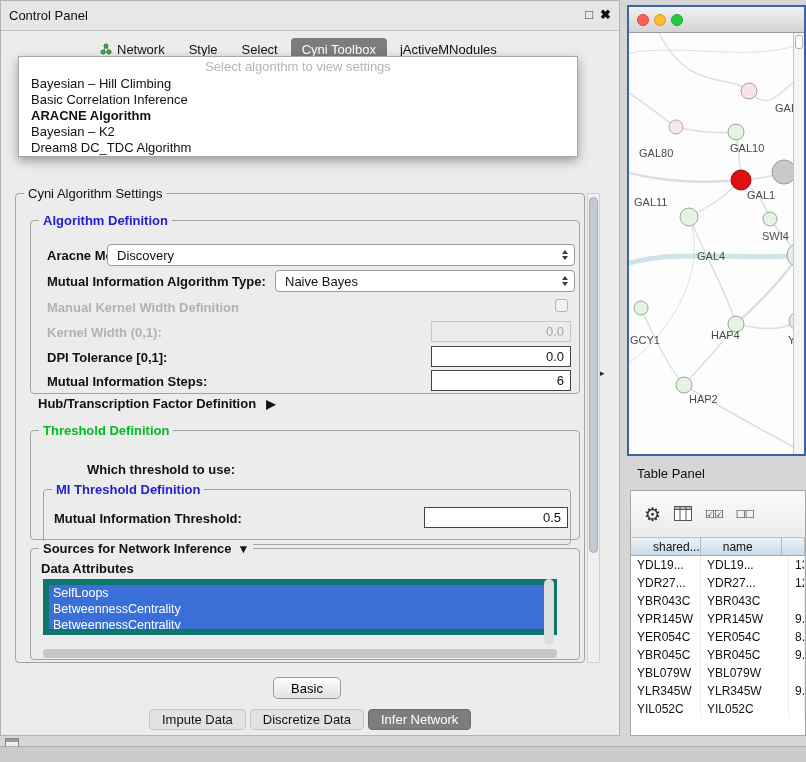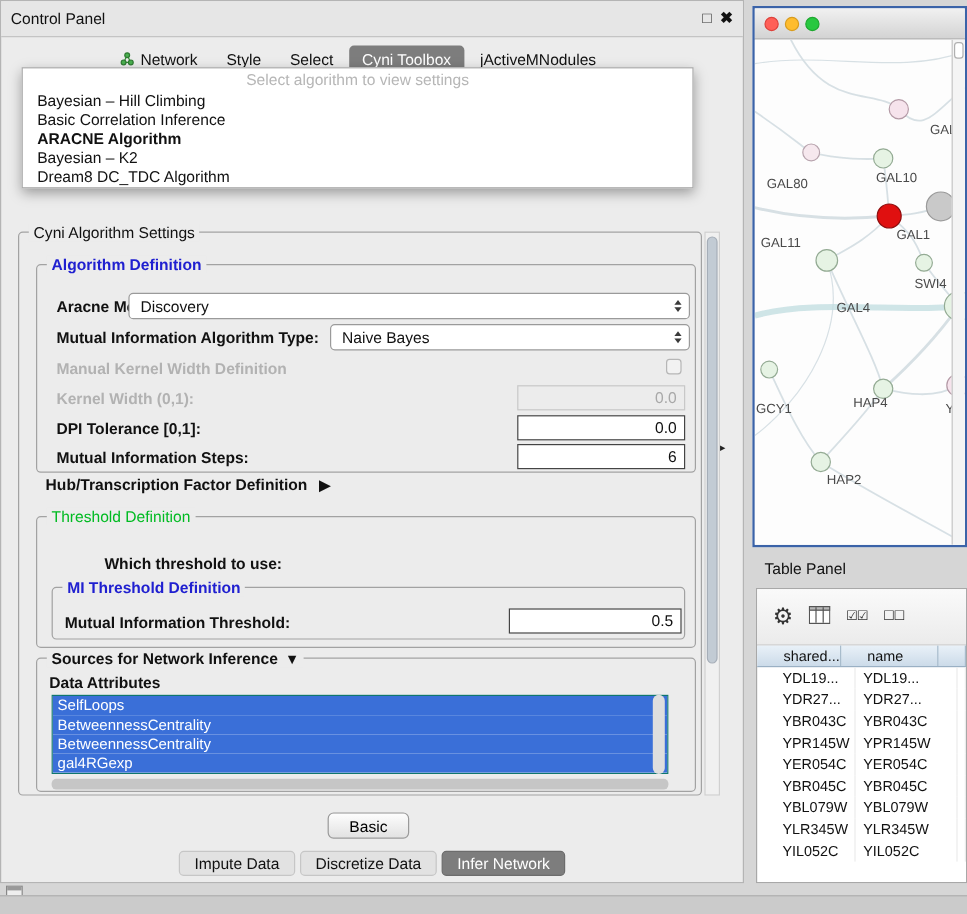--- a/index.html
+++ b/index.html
@@ -33,21 +33,21 @@
   .algo-popup { position:absolute; left:18px; top:56px; width:560px; z-index:50;
     background:#fff; border:1px solid #a8a8a8; box-shadow:0 4px 10px rgba(0,0,0,.35); }
   .popup-header { height:19px; line-height:19px; text-align:center; color:#b6b6b6; font-size:13px; }
   .popup-item { height:16px; line-height:16px; padding-left:12px; font-size:13px; color:#111; }
   .popup-item.bold { font-weight:bold; }
 
   
   .groupbox { position:absolute; border:1px solid #a2a2a2; border-radius:4px; }
   .legend { position:absolute; top:-8px; left:8px; background:#ececec; padding:0 4px; font-size:13px; white-space:nowrap; }
   .legend.blue { color:#2020d0; font-weight:bold; }
-  .legend.green { color:#00bb22; font-weight:normal; }
+  .legend.green { color:#00bb22; font-weight:bold; }
 
   .settings-box { left:14px; top:192px; width:570px; height:470px; }
 
   .ad-box { left:14px; top:26px; width:550px; height:174px; }
   .row-label { position:absolute; font-size:13px; font-weight:bold; white-space:nowrap; }
   .row-label.disabled { color:#b2b2b2; }
 
   .combo { position:absolute; height:22px; background:#fff; border:1px solid #9a9a9a;
     border-radius:4px; display:flex; align-items:center; padding-left:9px; font-size:13px; }
   .combo-arrows { position:absolute; right:6px; top:5px; display:flex; flex-direction:column; gap:2px; }
@@ -59,27 +59,27 @@
   .field { position:absolute; height:21px; font-size:13px; text-align:right; padding-right:6px;
     font-family:"Liberation Sans", sans-serif; }
   .field.disabled { background:#ececec; border:1px solid #c8c8c8; color:#a8a8a8; }
   .field.active { background:#fff; border:1px solid #444; color:#111; }
 
   .hub-row { position:absolute; left:22px; top:202px; font-size:13px; font-weight:bold;
     display:flex; align-items:center; gap:10px; }
   .tri { font-size:12px; }
 
   .th-box { left:14px; top:236px; width:550px; height:110px; }
-  .mi-box { left:12px; top:58px; width:528px; height:44px; }
+  .mi-box { left:12px; top:58px; width:528px; height:56px; }
 
   .src-box { left:14px; top:354px; width:550px; height:112px; }
   .src-legend { display:flex; align-items:center; gap:6px; font-weight:bold; }
   .attrs-label { position:absolute; left:10px; top:12px; font-weight:bold; font-size:13px; }
-  .attr-list { position:absolute; left:12px; top:30px; width:514px; height:66px;
-    background:#fff; overflow:hidden; border:1px solid #0f766e; }
+  .attr-list { position:absolute; left:12px; top:30px; width:514px; height:56px;
+    background:#fff; overflow:hidden; border:6px solid #0f766e; }
   .attr-item { height:16px; line-height:16px; padding-left:4px; font-size:12.5px; }
   .attr-item.sel { background:#3a6fd8; color:#fff; }
   .attr-vscroll { position:absolute; right:25px; top:30px; width:10px; height:66px; background:#dedede; border-radius:5px; }
   .attr-hscroll { position:absolute; left:12px; top:100px; width:514px; height:9px; background:#c6c6c6; border-radius:4px; }
 
   .settings-scrollbar { position:absolute; left:586px; top:192px; width:13px; height:470px;
     background:#f0f0f0; border:1px solid #d0d0d0; }
   .settings-thumb { position:absolute; left:1px; top:3px; width:9px; height:356px;
     background:#c2cbd4; border:1px solid #a6aeb8; border-radius:5px; }
 
@@ -115,21 +115,21 @@
   .table-window { position:absolute; left:630px; top:490px; width:176px; height:246px;
     background:#fff; border:1px solid #a8a8a8; }
   .tp-toolbar { height:47px; background:linear-gradient(#fafafa,#ebebeb);
     border-bottom:1px solid #c2c2c2; display:flex; align-items:center; gap:13px; padding-left:13px; }
   .tb-icon { font-size:15px; color:#333; line-height:1; }
   .tb-icon.gear { font-size:19px; }
   .tb-icon.checks { font-size:11px; letter-spacing:-1px; }
   .tp-header { display:flex; height:18px; background:linear-gradient(#e9f1f8,#ccdbe9);
     border-bottom:1px solid #9ab0c4; font-size:12px; }
   .tp-header .cell { border-right:1px solid #a8bccc; display:flex; align-items:center; padding-left:22px; }
-  .tp-row { display:flex; height:18px; align-items:center; font-size:12px;margin-left:15px; }
+  .tp-row { display:flex; height:18px; align-items:center; font-size:12px; }
   .tp-row .cell { padding-left:6px; border-right:1px solid #ececec; white-space:nowrap; overflow:hidden; height:100%; display:flex; align-items:center; }
   .c1 { width:70px; } .c2 { width:88px; } .c3 { flex:1; }
 
   
   .bottom-strip { position:absolute; left:0; right:0; bottom:0; height:16px;
     background:#cbcbcb; border-top:1px solid #aeaeae; }
   .mini-panel-icon { position:absolute; left:5px; top:738px; width:14px; height:12px;
     border:1px solid #888; background:#eee; }
   .mini-panel-icon::before { content:""; position:absolute; left:0; top:0; right:0; height:3px; background:#999; }
 

